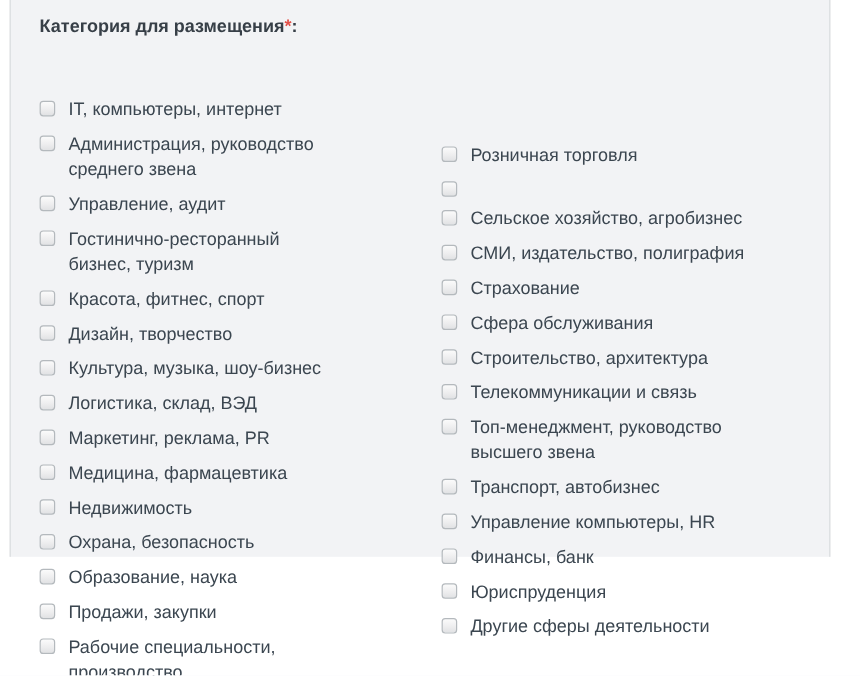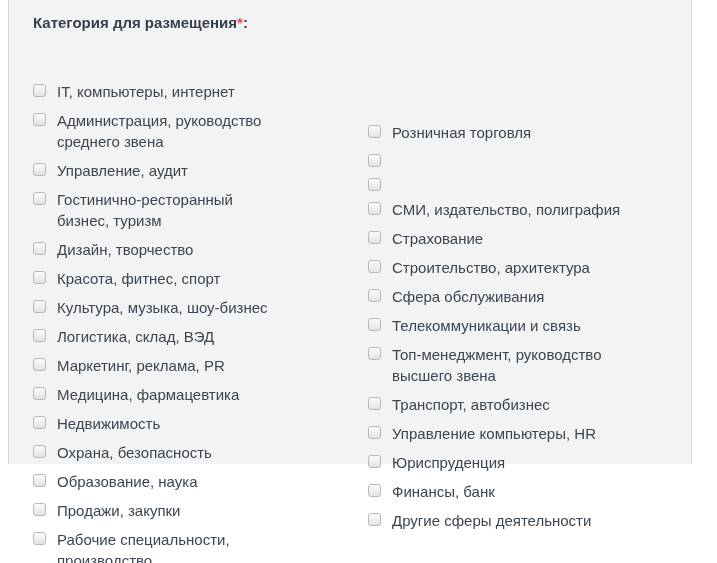--- a/index.html
+++ b/index.html
@@ -101,26 +101,26 @@
   </label>
 
   <label class="item">
     <input type="checkbox" class="cb" style="">
     <span class="item-label">Гостинично-ресторанный
 бизнес, туризм</span>
   </label>
 
   <label class="item">
     <input type="checkbox" class="cb" style="">
+    <span class="item-label">Красота, фитнес, спорт</span>
+  </label>
+
+  <label class="item">
+    <input type="checkbox" class="cb" style="">
     <span class="item-label">Дизайн, творчество</span>
-  </label>
-
-  <label class="item">
-    <input type="checkbox" class="cb" style="">
-    <span class="item-label">Красота, фитнес, спорт</span>
   </label>
 
   <label class="item">
     <input type="checkbox" class="cb" style="">
     <span class="item-label">Культура, музыка, шоу-бизнес</span>
   </label>
 
   <label class="item">
     <input type="checkbox" class="cb" style="">
     <span class="item-label">Логистика, склад, ВЭД</span>
@@ -167,40 +167,41 @@
     <input type="checkbox" class="cb" style="">
     <span class="item-label">Розничная торговля</span>
   </label>
 
   <label class="item">
     <input type="checkbox" class="cb" style="">
   </label>
 
   <label class="item">
     <input type="checkbox" class="cb" style="">
+    <span class="item-label">Сельское хозяйство, агробизнес</span>
   </label>
 
   <label class="item">
     <input type="checkbox" class="cb" style="">
     <span class="item-label">СМИ, издательство, полиграфия</span>
   </label>
 
   <label class="item">
     <input type="checkbox" class="cb" style="">
     <span class="item-label">Страхование</span>
   </label>
 
   <label class="item">
     <input type="checkbox" class="cb" style="">
+    <span class="item-label">Сфера обслуживания</span>
+  </label>
+
+  <label class="item">
+    <input type="checkbox" class="cb" style="">
     <span class="item-label">Строительство, архитектура</span>
-  </label>
-
-  <label class="item">
-    <input type="checkbox" class="cb" style="">
-    <span class="item-label">Сфера обслуживания</span>
   </label>
 
   <label class="item">
     <input type="checkbox" class="cb" style="">
     <span class="item-label">Телекоммуникации и связь</span>
   </label>
 
   <label class="item">
     <input type="checkbox" class="cb" style="">
     <span class="item-label">Топ-менеджмент, руководство
@@ -212,26 +213,26 @@
     <span class="item-label">Транспорт, автобизнес</span>
   </label>
 
   <label class="item">
     <input type="checkbox" class="cb" style="">
     <span class="item-label">Управление компьютеры, HR</span>
   </label>
 
   <label class="item">
     <input type="checkbox" class="cb" style="">
+    <span class="item-label">Финансы, банк</span>
+  </label>
+
+  <label class="item">
+    <input type="checkbox" class="cb" style="">
     <span class="item-label">Юриспруденция</span>
-  </label>
-
-  <label class="item">
-    <input type="checkbox" class="cb" style="">
-    <span class="item-label">Финансы, банк</span>
   </label>
 
   <label class="item">
     <input type="checkbox" class="cb" style="">
     <span class="item-label">Другие сферы деятельности</span>
   </label>
 </div>
       </div>
     </div>
   </div>

